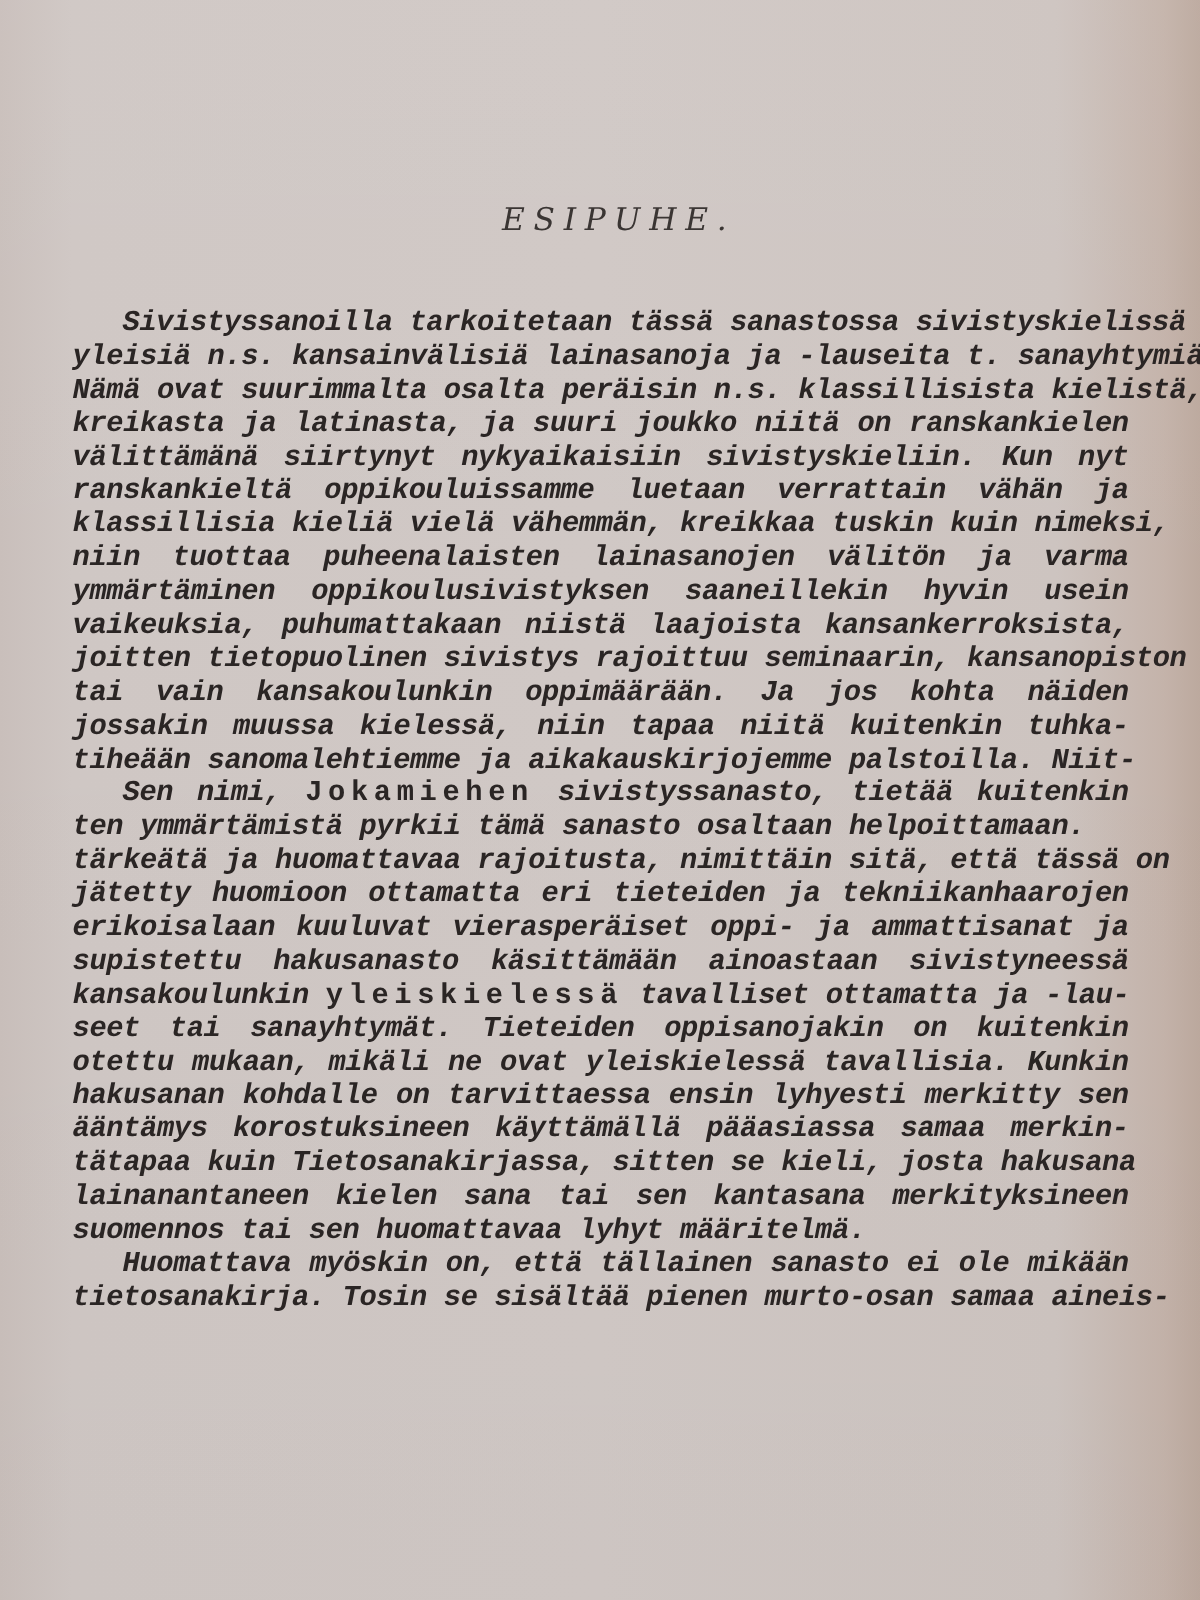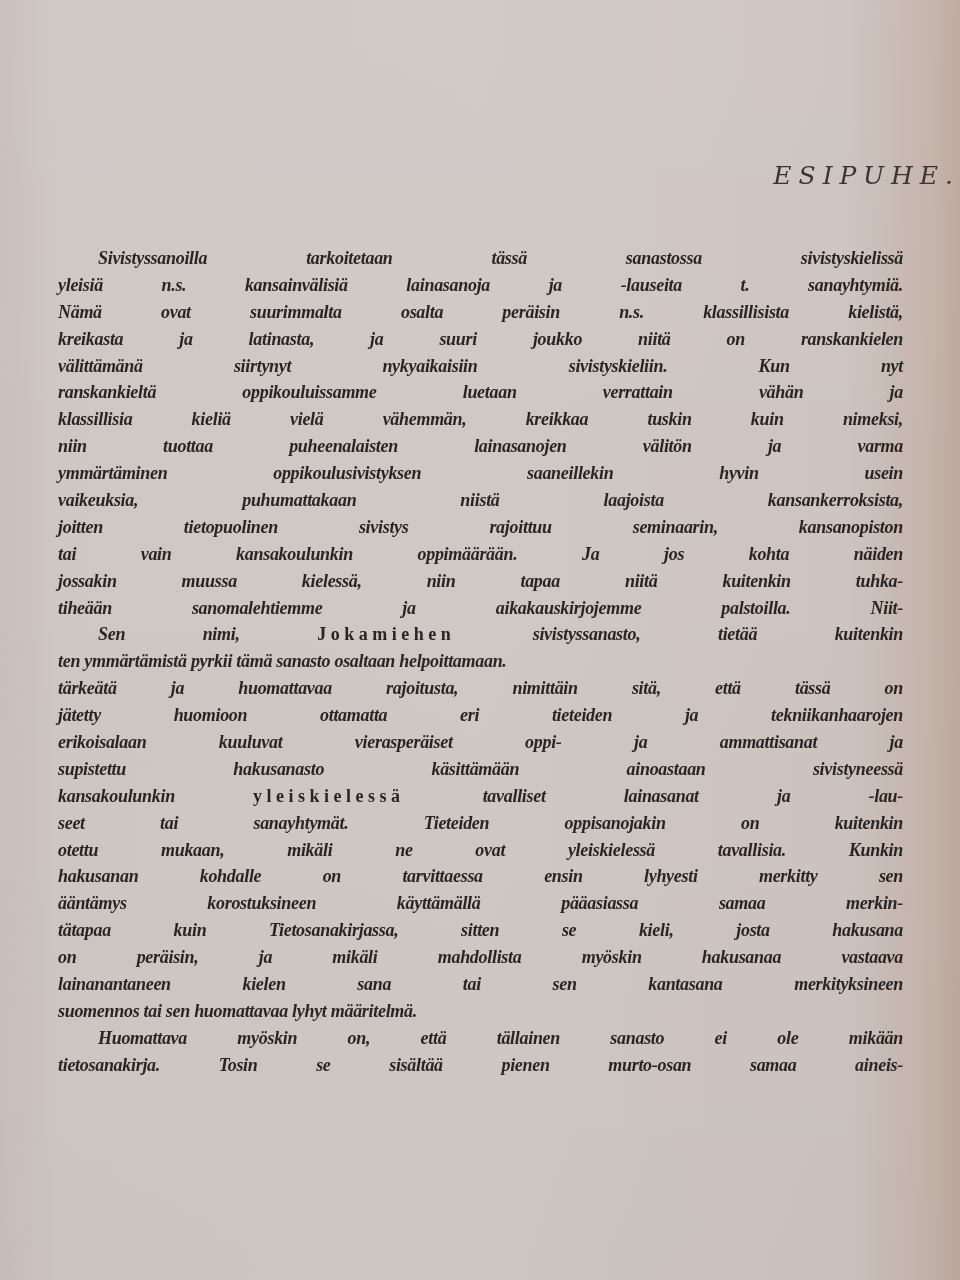--- a/index.html
+++ b/index.html
@@ -17,39 +17,39 @@
       position: absolute;
       left: 0; top: 0;
       width: 960px; height: 1280px;
       background: linear-gradient(180deg, rgba(255,255,255,0.04) 0%, rgba(0,0,0,0) 40%, rgba(0,0,0,0.015) 100%);
     }
     .title {
       position: absolute;
       left: 0;
       width: 960px;
       top: 161px;
-      text-align: right;
+      text-align: center;
       font-family: "DejaVu Serif", serif;
       font-style: italic;
       font-weight: normal;
       font-size: 25px;
       letter-spacing: 7px;
       color: #3a3533;
       padding-left: 30px;
       box-sizing: border-box;
     }
     .body-text {
       position: absolute;
       left: 58px;
       top: 245px;
       width: 845px;
-      font-family: Liberation Serif, serif;
+      font-family: Liberation Mono, monospace;
       font-style: italic;
       font-weight: bold;
-      font-size: 18px;
+      font-size: 23px;
       color: #2a2524;
     }
     .line {
       height: 26.9px;
       line-height: 26.9px;
       white-space: nowrap;
       text-align: justify;
       text-align-last: justify;
       display: block;
       letter-spacing: -0.3px;
@@ -84,25 +84,24 @@
       <div class="line">joitten tietopuolinen sivistys rajoittuu seminaarin, kansanopiston</div>
       <div class="line">tai vain kansakoulunkin oppimäärään. Ja jos kohta näiden</div>
       <div class="line">jossakin muussa kielessä, niin tapaa niitä kuitenkin tuhka-</div>
       <div class="line">tiheään sanomalehtiemme ja aikakauskirjojemme palstoilla. Niit-</div>
       <div class="line indent"><span>Sen nimi, </span><span class="spaced">Jokamiehen</span><span> sivistyssanasto, tietää kuitenkin</span></div>
       <div class="line last">ten ymmärtämistä pyrkii tämä sanasto osaltaan helpoittamaan.</div>
       <div class="line">tärkeätä ja huomattavaa rajoitusta, nimittäin sitä, että tässä on</div>
       <div class="line">jätetty huomioon ottamatta eri tieteiden ja tekniikanhaarojen</div>
       <div class="line">erikoisalaan kuuluvat vierasperäiset oppi- ja ammattisanat ja</div>
       <div class="line">supistettu hakusanasto käsittämään ainoastaan sivistyneessä</div>
-      <div class="line"><span>kansakoulunkin </span><span class="spaced">yleiskielessä</span><span> tavalliset lainasanat ja -lau-</span></div>
+      <div class="line"><span>kansakoulunkin </span><span class="spaced">yleiskielessä</span><span> tavalliset ottamatta ja -lau-</span></div>
       <div class="line">seet tai sanayhtymät. Tieteiden oppisanojakin on kuitenkin</div>
       <div class="line">otettu mukaan, mikäli ne ovat yleiskielessä tavallisia. Kunkin</div>
       <div class="line">hakusanan kohdalle on tarvittaessa ensin lyhyesti merkitty sen</div>
       <div class="line">ääntämys korostuksineen käyttämällä pääasiassa samaa merkin-</div>
       <div class="line">tätapaa kuin Tietosanakirjassa, sitten se kieli, josta hakusana</div>
-      <div class="line">on peräisin, ja mikäli mahdollista myöskin hakusanaa vastaava</div>
       <div class="line">lainanantaneen kielen sana tai sen kantasana merkityksineen</div>
       <div class="line last">suomennos tai sen huomattavaa lyhyt määritelmä.</div>
       <div class="line indent">Huomattava myöskin on, että tällainen sanasto ei ole mikään</div>
       <div class="line">tietosanakirja. Tosin se sisältää pienen murto-osan samaa aineis-</div>
     </div>
 </div>
 
 </body></html>

